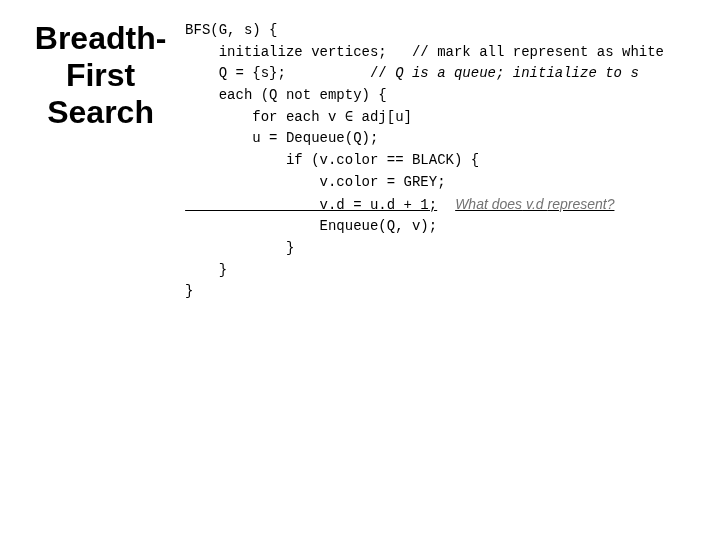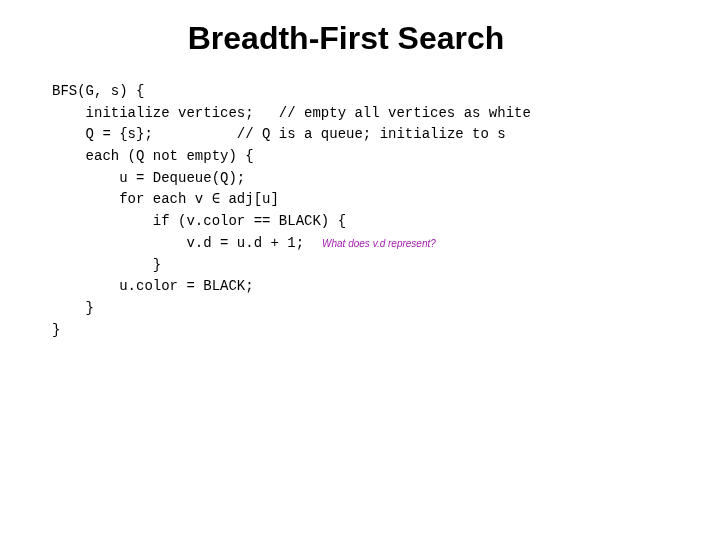--- a/index.html
+++ b/index.html
@@ -6,23 +6,23 @@
     body {
       width: 720px;
       height: 540px;
       background: #ffffff;
       font-family: Arial, Helvetica, sans-serif;
       overflow: hidden;
     }
     .page {
       width: 692px;
       height: 540px;
-      padding: 20px 40px;
+      padding: 20px 28px;
       display: flex;
-      flex-direction: column;
+      flex-direction: row;
     }
     .title {
       font-size: 32px;
       font-weight: bold;
       text-align: center;
       margin-bottom: 24px;
       color: #000;
     }
     .code-block {
       font-family: 'Courier New', Courier, monospace;
@@ -31,66 +31,69 @@
       color: #000;
       position: relative;
       margin-left: 12px;
     }
     .code-line {
       display: flex;
       align-items: baseline;
       white-space: pre;
     }
     .italic {
+      font-style: italic;
     }
     .annotation {
       font-style: italic;
       font-family: Arial, Helvetica, sans-serif;
-      font-size: 10px;
-      color: #a21caf;
+      font-size: 14px;
+      color: #737373;
       margin-left: 18px;
     }
     .line-with-annotation {
       display: flex;
       align-items: baseline;
+      text-decoration: underline;
     }
   </style>
 </head>
 <body>
 
 <div class="page">
   <div class="title">Breadth-First Search</div>
   <div class="code-block">
 
     <div class="code-line"><span>BFS(G, s) {</span></div>
 
-    <div class="code-line"><span>    initialize vertices;   // empty all vertices as white</span></div>
+    <div class="code-line"><span>    initialize vertices;   // mark all represent as white</span></div>
 
     <div class="code-line"><span>    Q = {s};          // <span class="italic">Q is a queue; initialize to s</span></span></div>
 
     <div class="code-line"><span>    each (Q not empty) {</span></div>
 
+    <div class="code-line"><span>        for each v ∈ adj[u]</span></div>
+
     <div class="code-line"><span>        u = Dequeue(Q);</span></div>
-
-    <div class="code-line"><span>        for each v ∈ adj[u]</span></div>
 
     <div class="code-line"><span>            if (v.color == BLACK) {</span></div>
 
+    <div class="code-line"><span>                v.color = GREY;</span></div>
 
     <div class="line-with-annotation">
       <span class="code-line">                v.d = u.d + 1;</span>
       <span class="annotation"><em>What does</em> v.d  <em>represent?</em></span>
     </div>
 
     <div class="line-with-annotation">
     </div>
 
+    <div class="code-line"><span>                Enqueue(Q, v);</span></div>
 
     <div class="code-line"><span>            }</span></div>
 
-    <div class="code-line"><span>        u.color = BLACK;</span></div>
 
     <div class="code-line"><span>    }</span></div>
 
     <div class="code-line"><span>}</span></div>
 
   </div>
 </div>
 
 </body></html>

